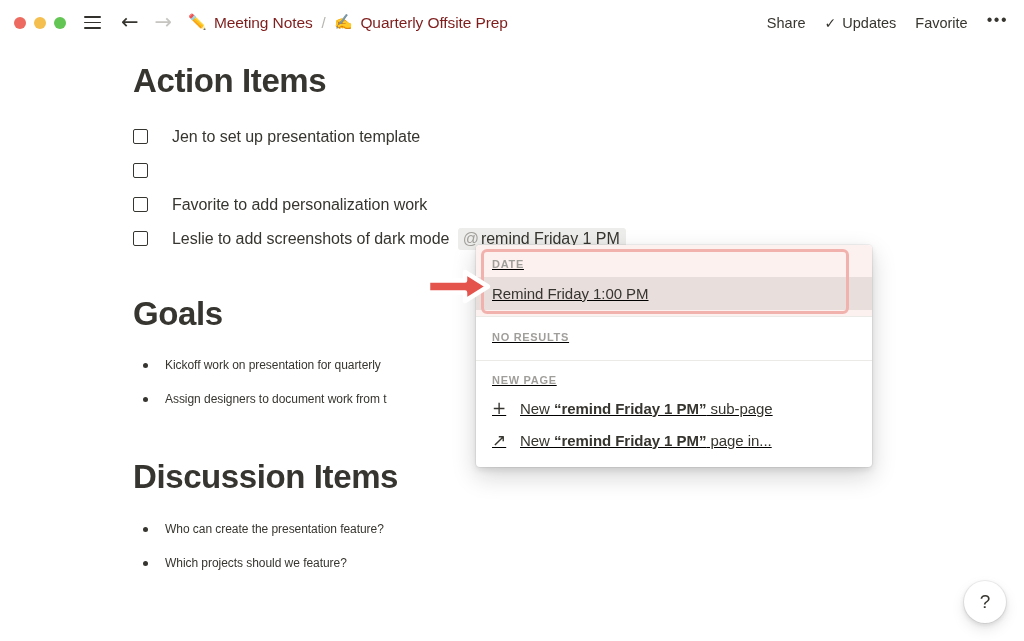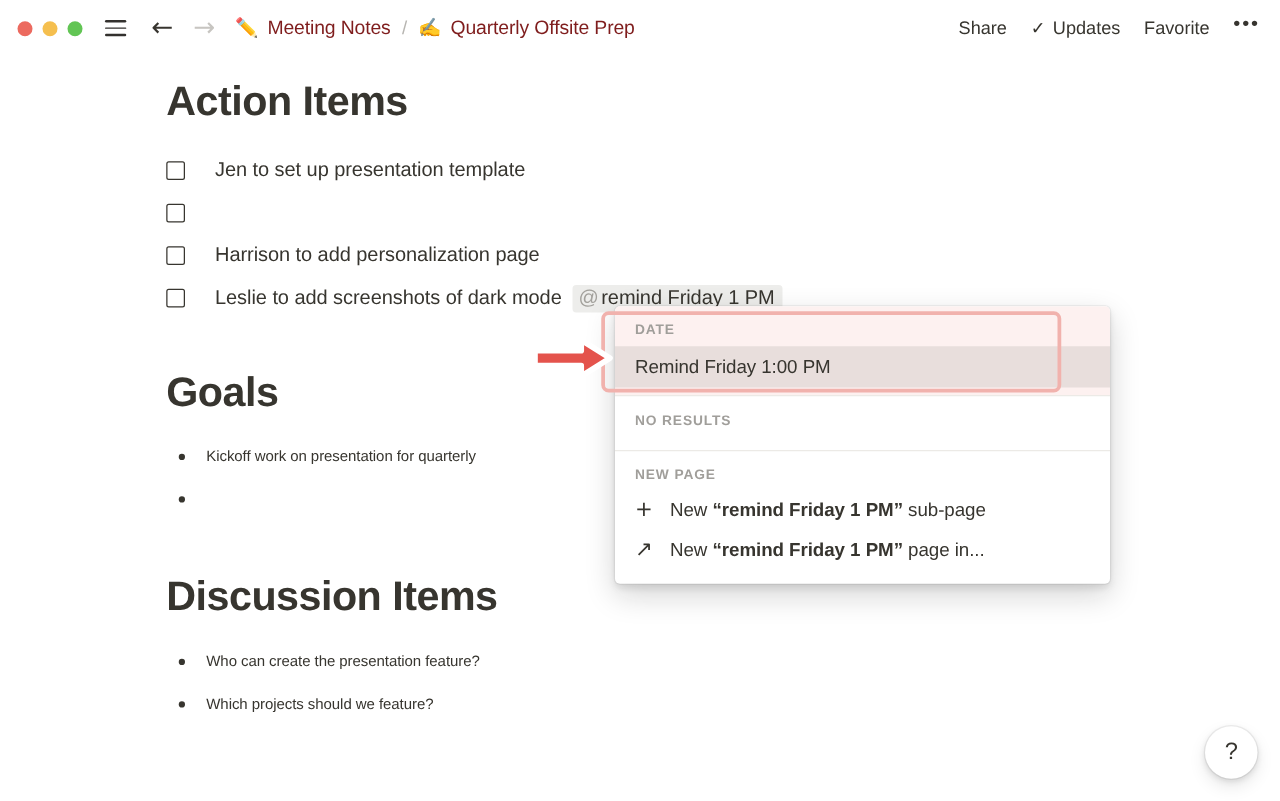--- a/index.html
+++ b/index.html
@@ -193,30 +193,31 @@
     letter-spacing: -0.05px;
     white-space: nowrap;
   }
 
   .spacer-goals  { height: 38px; }
   .spacer-disc   { height: 38px; }
 
   
   #mention-popup {
     position: absolute;
-    left: 492px;
+    left: 476px;
     top: 245px;
     width: 396px;
     background: #ffffff;
     border-radius: 4px;
     box-shadow: 0 0 0 1px rgba(15,15,15,0.05),
                 0 3px 6px rgba(15,15,15,0.10),
                 0 9px 24px rgba(15,15,15,0.18);
     overflow: hidden;
     z-index: 20;
+    text-decoration: underline;
   }
 
   .popup-group-label {
     font-size: 11px;
     font-weight: 600;
     letter-spacing: 0.7px;
     color: #a09e9a;
     padding: 13px 16px 7px 16px;
     text-transform: uppercase;
   }
@@ -351,21 +352,21 @@
         <span class="todo-box"></span>
         <span class="todo-text">Jen to set up presentation template</span>
       </div>
 
       <div class="todo-row">
         <span class="todo-box"></span>
       </div>
 
       <div class="todo-row">
         <span class="todo-box"></span>
-        <span class="todo-text">Harrison to add personalization page</span>
+        <span class="todo-text">Favorite to add personalization work</span>
       </div>
 
       <div class="todo-row">
         <span class="todo-box"></span>
         <span class="todo-text">
           <span>Leslie to add screenshots of dark mode </span><span class="mention"><span class="at">@</span><span>remind Friday 1 PM</span></span>
         </span>
       </div>
     </div>
 
@@ -373,20 +374,21 @@
 
     <h1 class="section-title">Goals</h1>
 
     <div class="bullet-list">
       <div class="bullet-row">
         <span class="dot"></span>
         <span class="bullet-text">Kickoff work on presentation for quarterly</span>
       </div>
       <div class="bullet-row">
         <span class="dot"></span>
+        <span class="bullet-text">Assign designers to document work from t</span>
       </div>
     </div>
 
     <div class="spacer-disc"></div>
 
     <h1 class="section-title">Discussion Items</h1>
 
     <div class="bullet-list">
       <div class="bullet-row">
         <span class="dot"></span>

